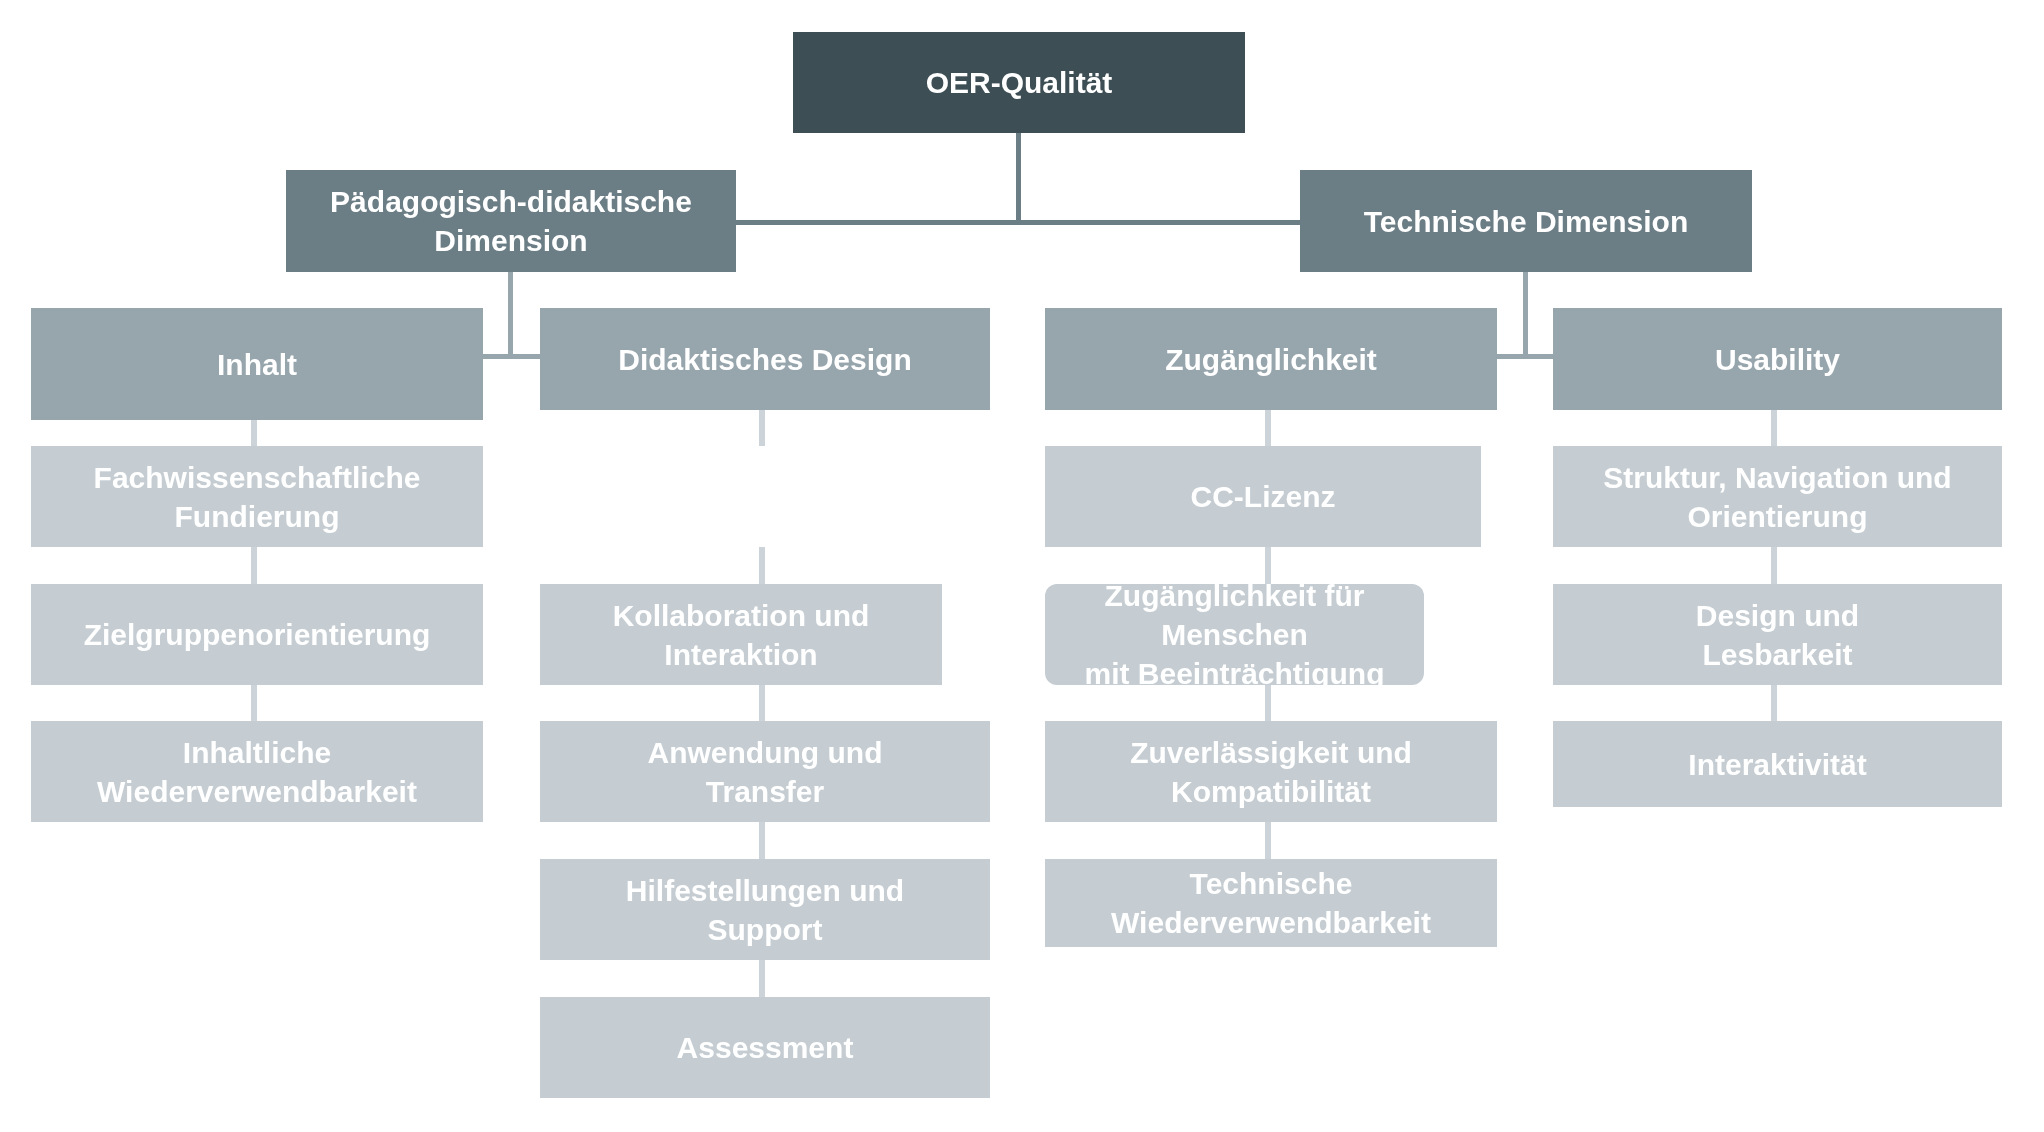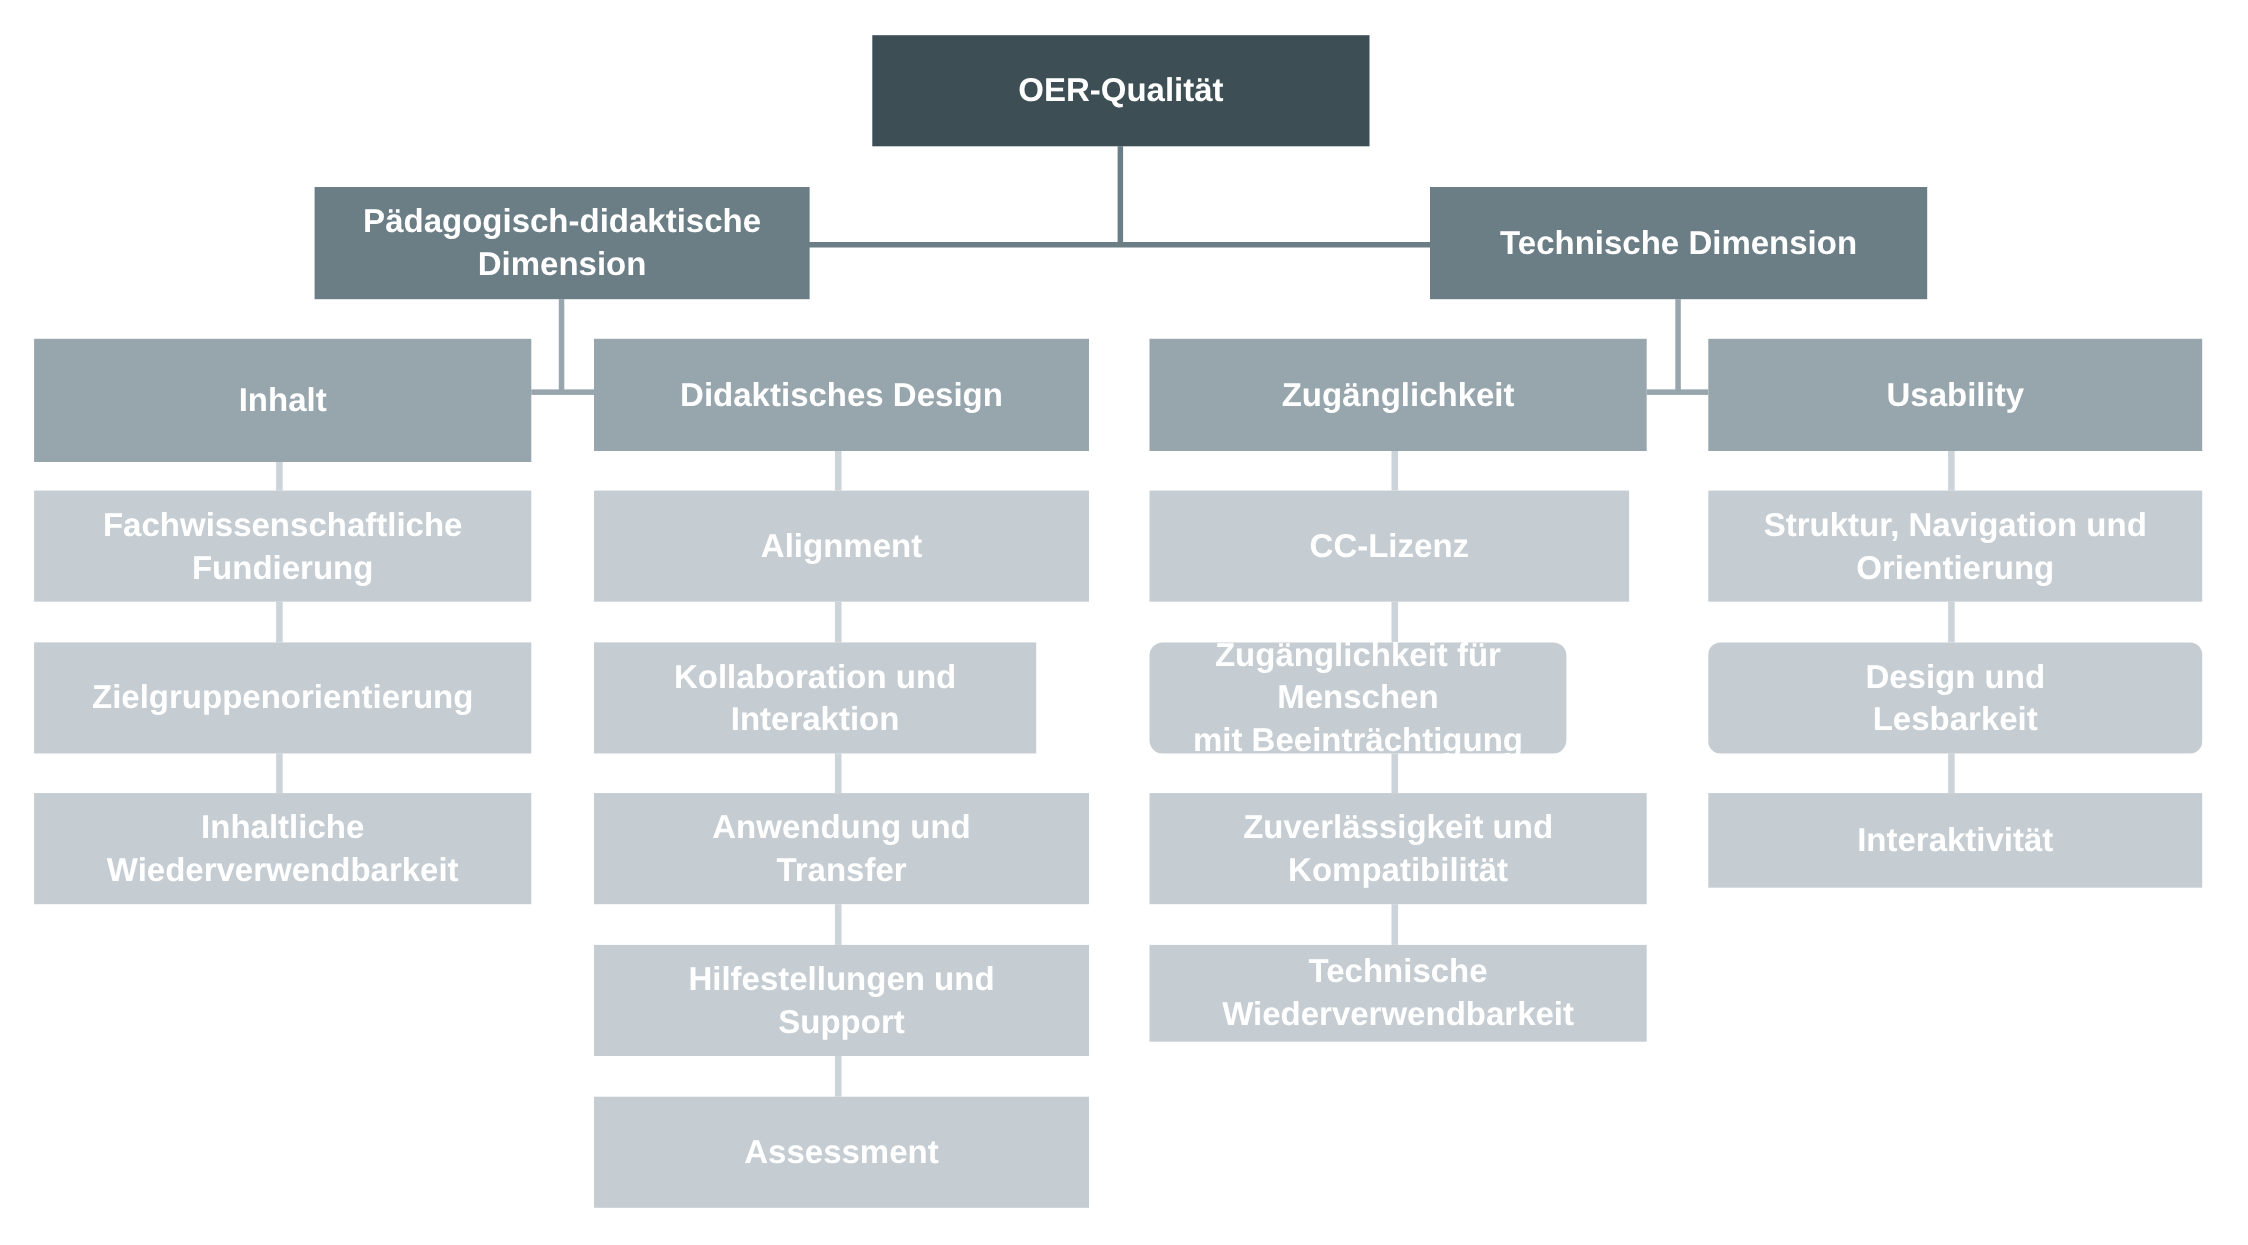--- a/index.html
+++ b/index.html
@@ -82,36 +82,35 @@
   <div class="node node--cat" style="left:540px; top:308px; width:450px; height:102px;">Didaktisches Design</div>
   <div class="node node--cat" style="left:1045px; top:308px; width:452px; height:102px;">Zugänglichkeit</div>
   <div class="node node--cat" style="left:1553px; top:308px; width:449px; height:102px;">Usability</div>
 
   <div class="node node--item" style="left:31px; top:446px; width:452px; height:101px;">Fachwissenschaftliche
 Fundierung</div>
   <div class="node node--item" style="left:31px; top:584px; width:452px; height:101px;">Zielgruppenorientierung</div>
   <div class="node node--item" style="left:31px; top:721px; width:452px; height:101px;">Inhaltliche
 Wiederverwendbarkeit</div>
 
-  <div class="node node--item" style="left:540px; top:446px; width:450px; height:101px;">Alignment</div>
   <div class="node node--item" style="left:540px; top:584px; width:402px; height:101px;">Kollaboration und
 Interaktion</div>
   <div class="node node--item" style="left:540px; top:721px; width:450px; height:101px;">Anwendung und
 Transfer</div>
   <div class="node node--item" style="left:540px; top:859px; width:450px; height:101px;">Hilfestellungen und
 Support</div>
   <div class="node node--item" style="left:540px; top:997px; width:450px; height:101px;">Assessment</div>
 
   <div class="node node--item" style="left:1045px; top:446px; width:436px; height:101px;">CC-Lizenz</div>
   <div class="node node--item" style="left:1045px; top:584px; width:379px; height:101px;border-radius:12px;">Zugänglichkeit für Menschen
 mit Beeinträchtigung</div>
   <div class="node node--item" style="left:1045px; top:721px; width:452px; height:101px;">Zuverlässigkeit und
 Kompatibilität</div>
   <div class="node node--item" style="left:1045px; top:859px; width:452px; height:88px;">Technische
 Wiederverwendbarkeit</div>
 
   <div class="node node--item" style="left:1553px; top:446px; width:449px; height:101px;">Struktur, Navigation und
 Orientierung</div>
-  <div class="node node--item" style="left:1553px; top:584px; width:449px; height:101px;border-radius:11px;">Design und
+  <div class="node node--item" style="left:1553px; top:584px; width:449px; height:101px;">Design und
 Lesbarkeit</div>
   <div class="node node--item" style="left:1553px; top:721px; width:449px; height:86px;">Interaktivität</div>
 
 </div>
 
 </body></html>

